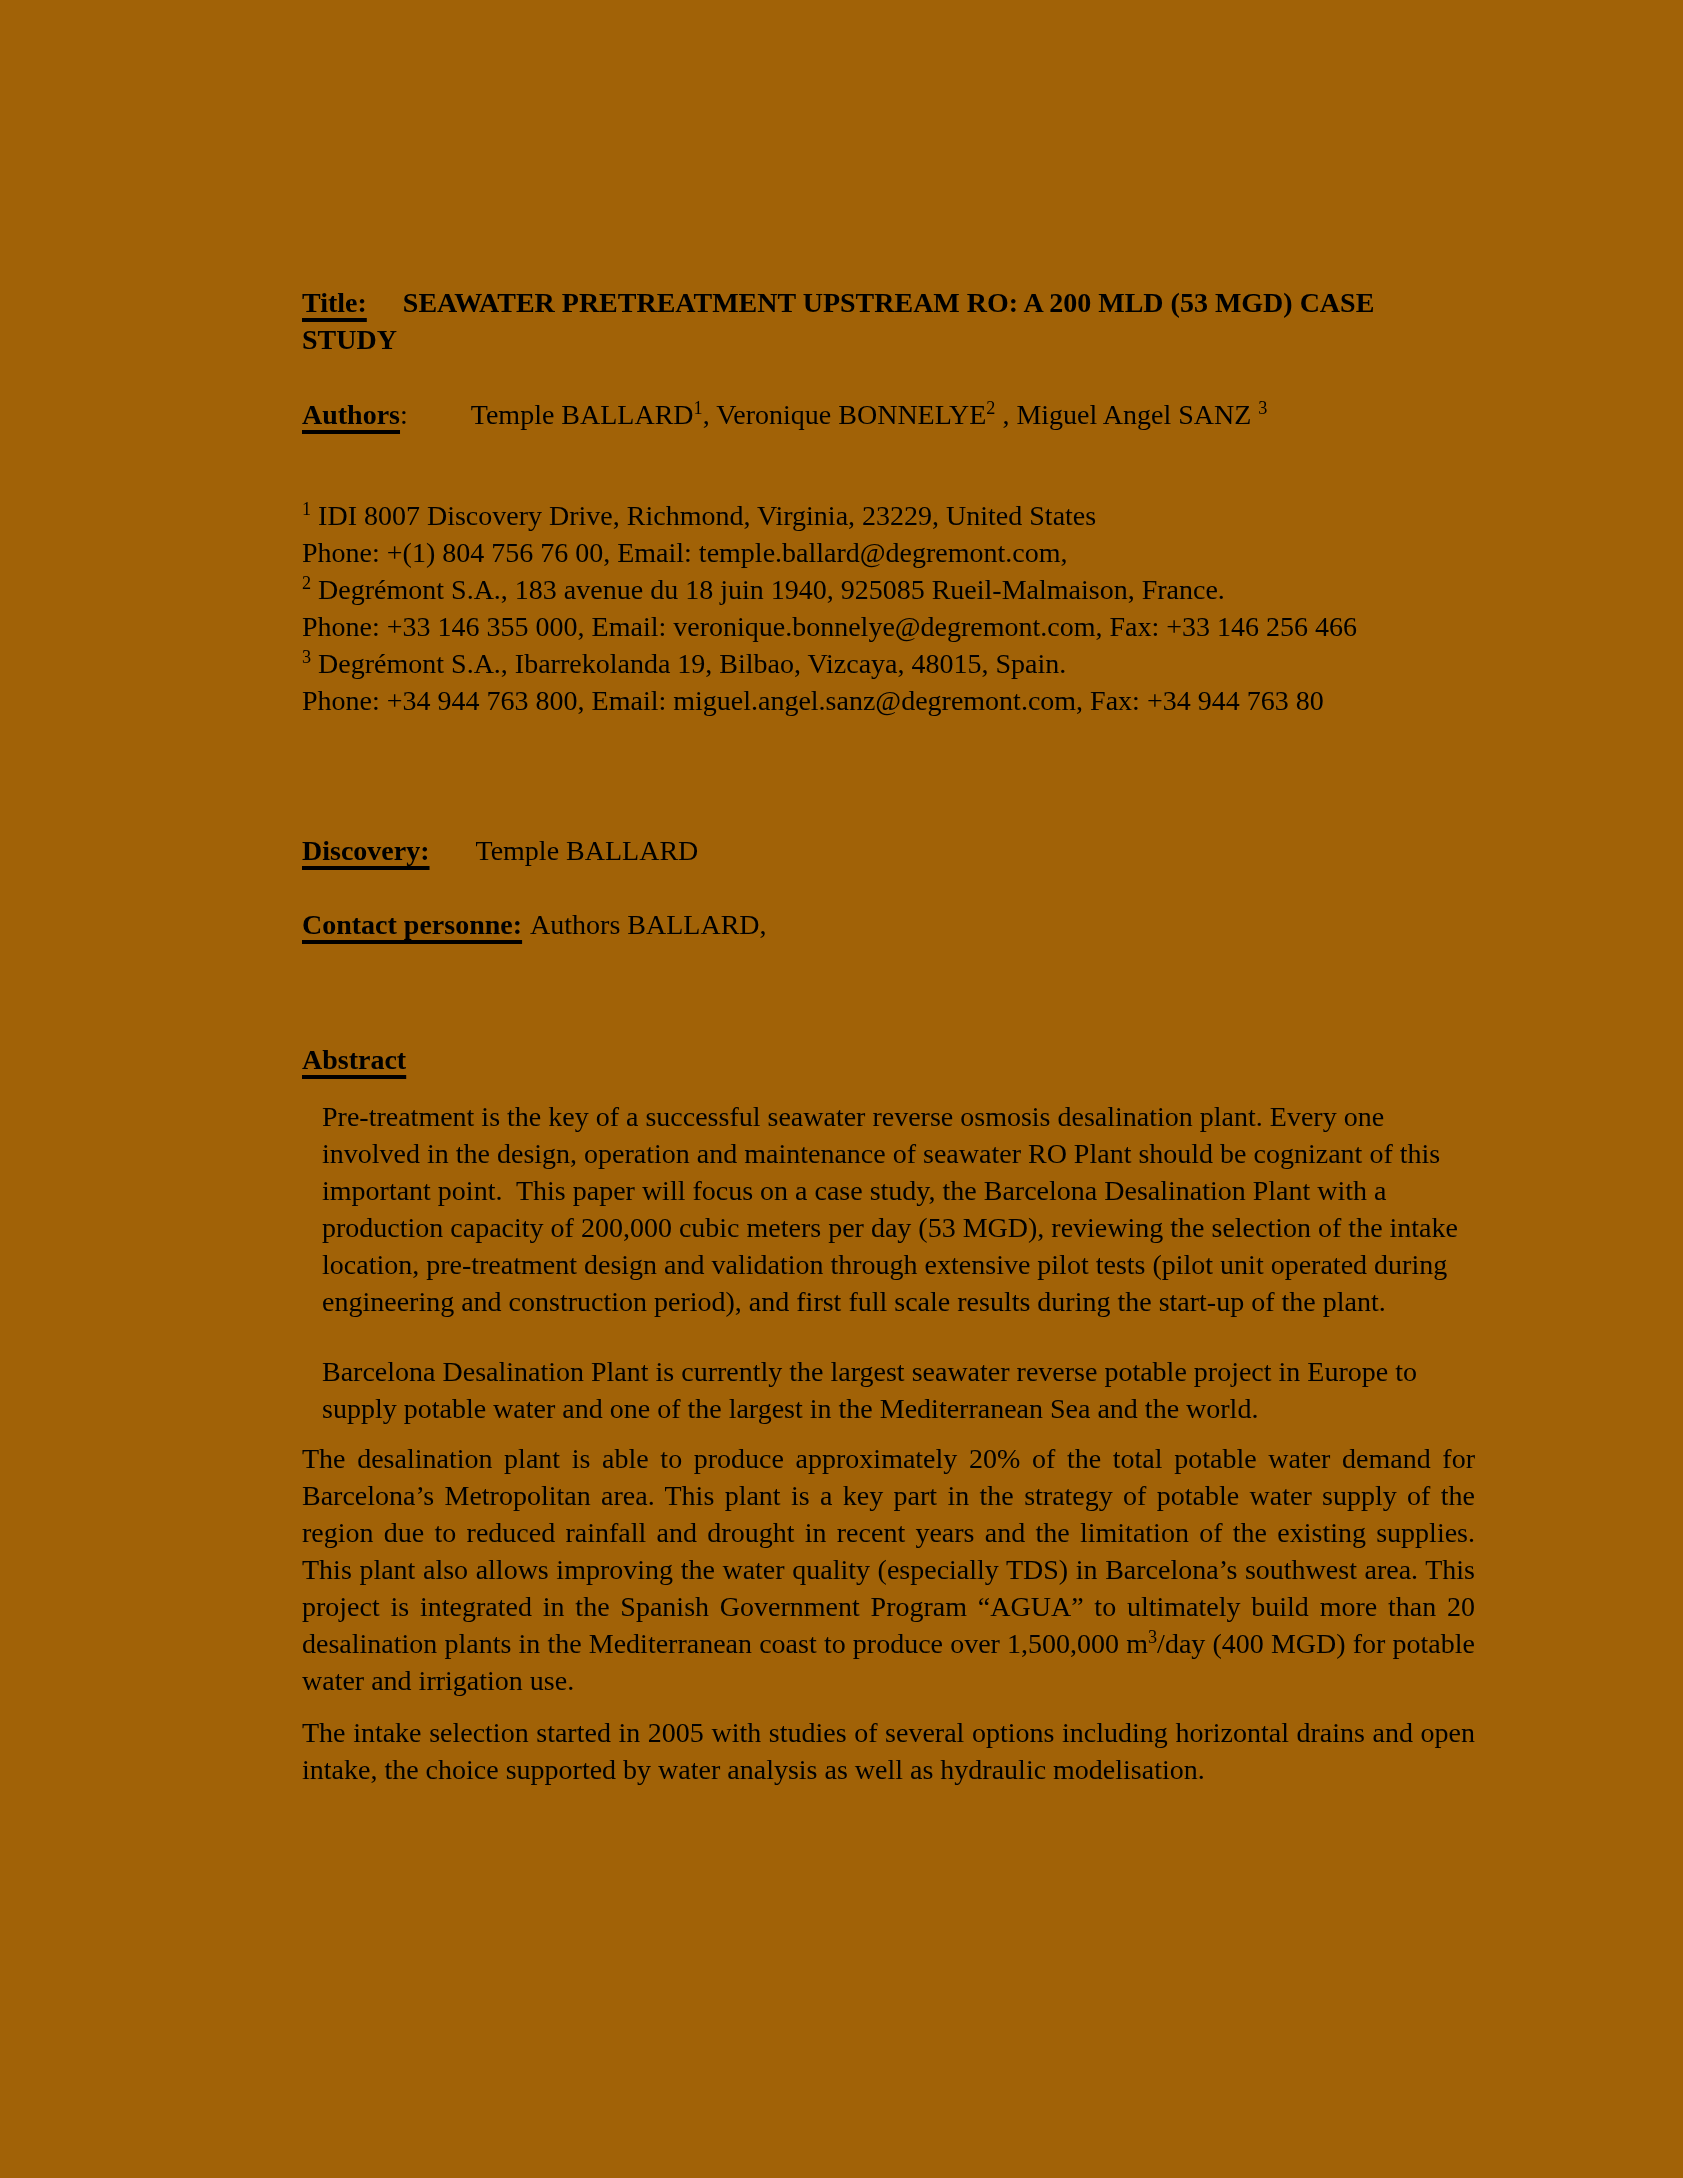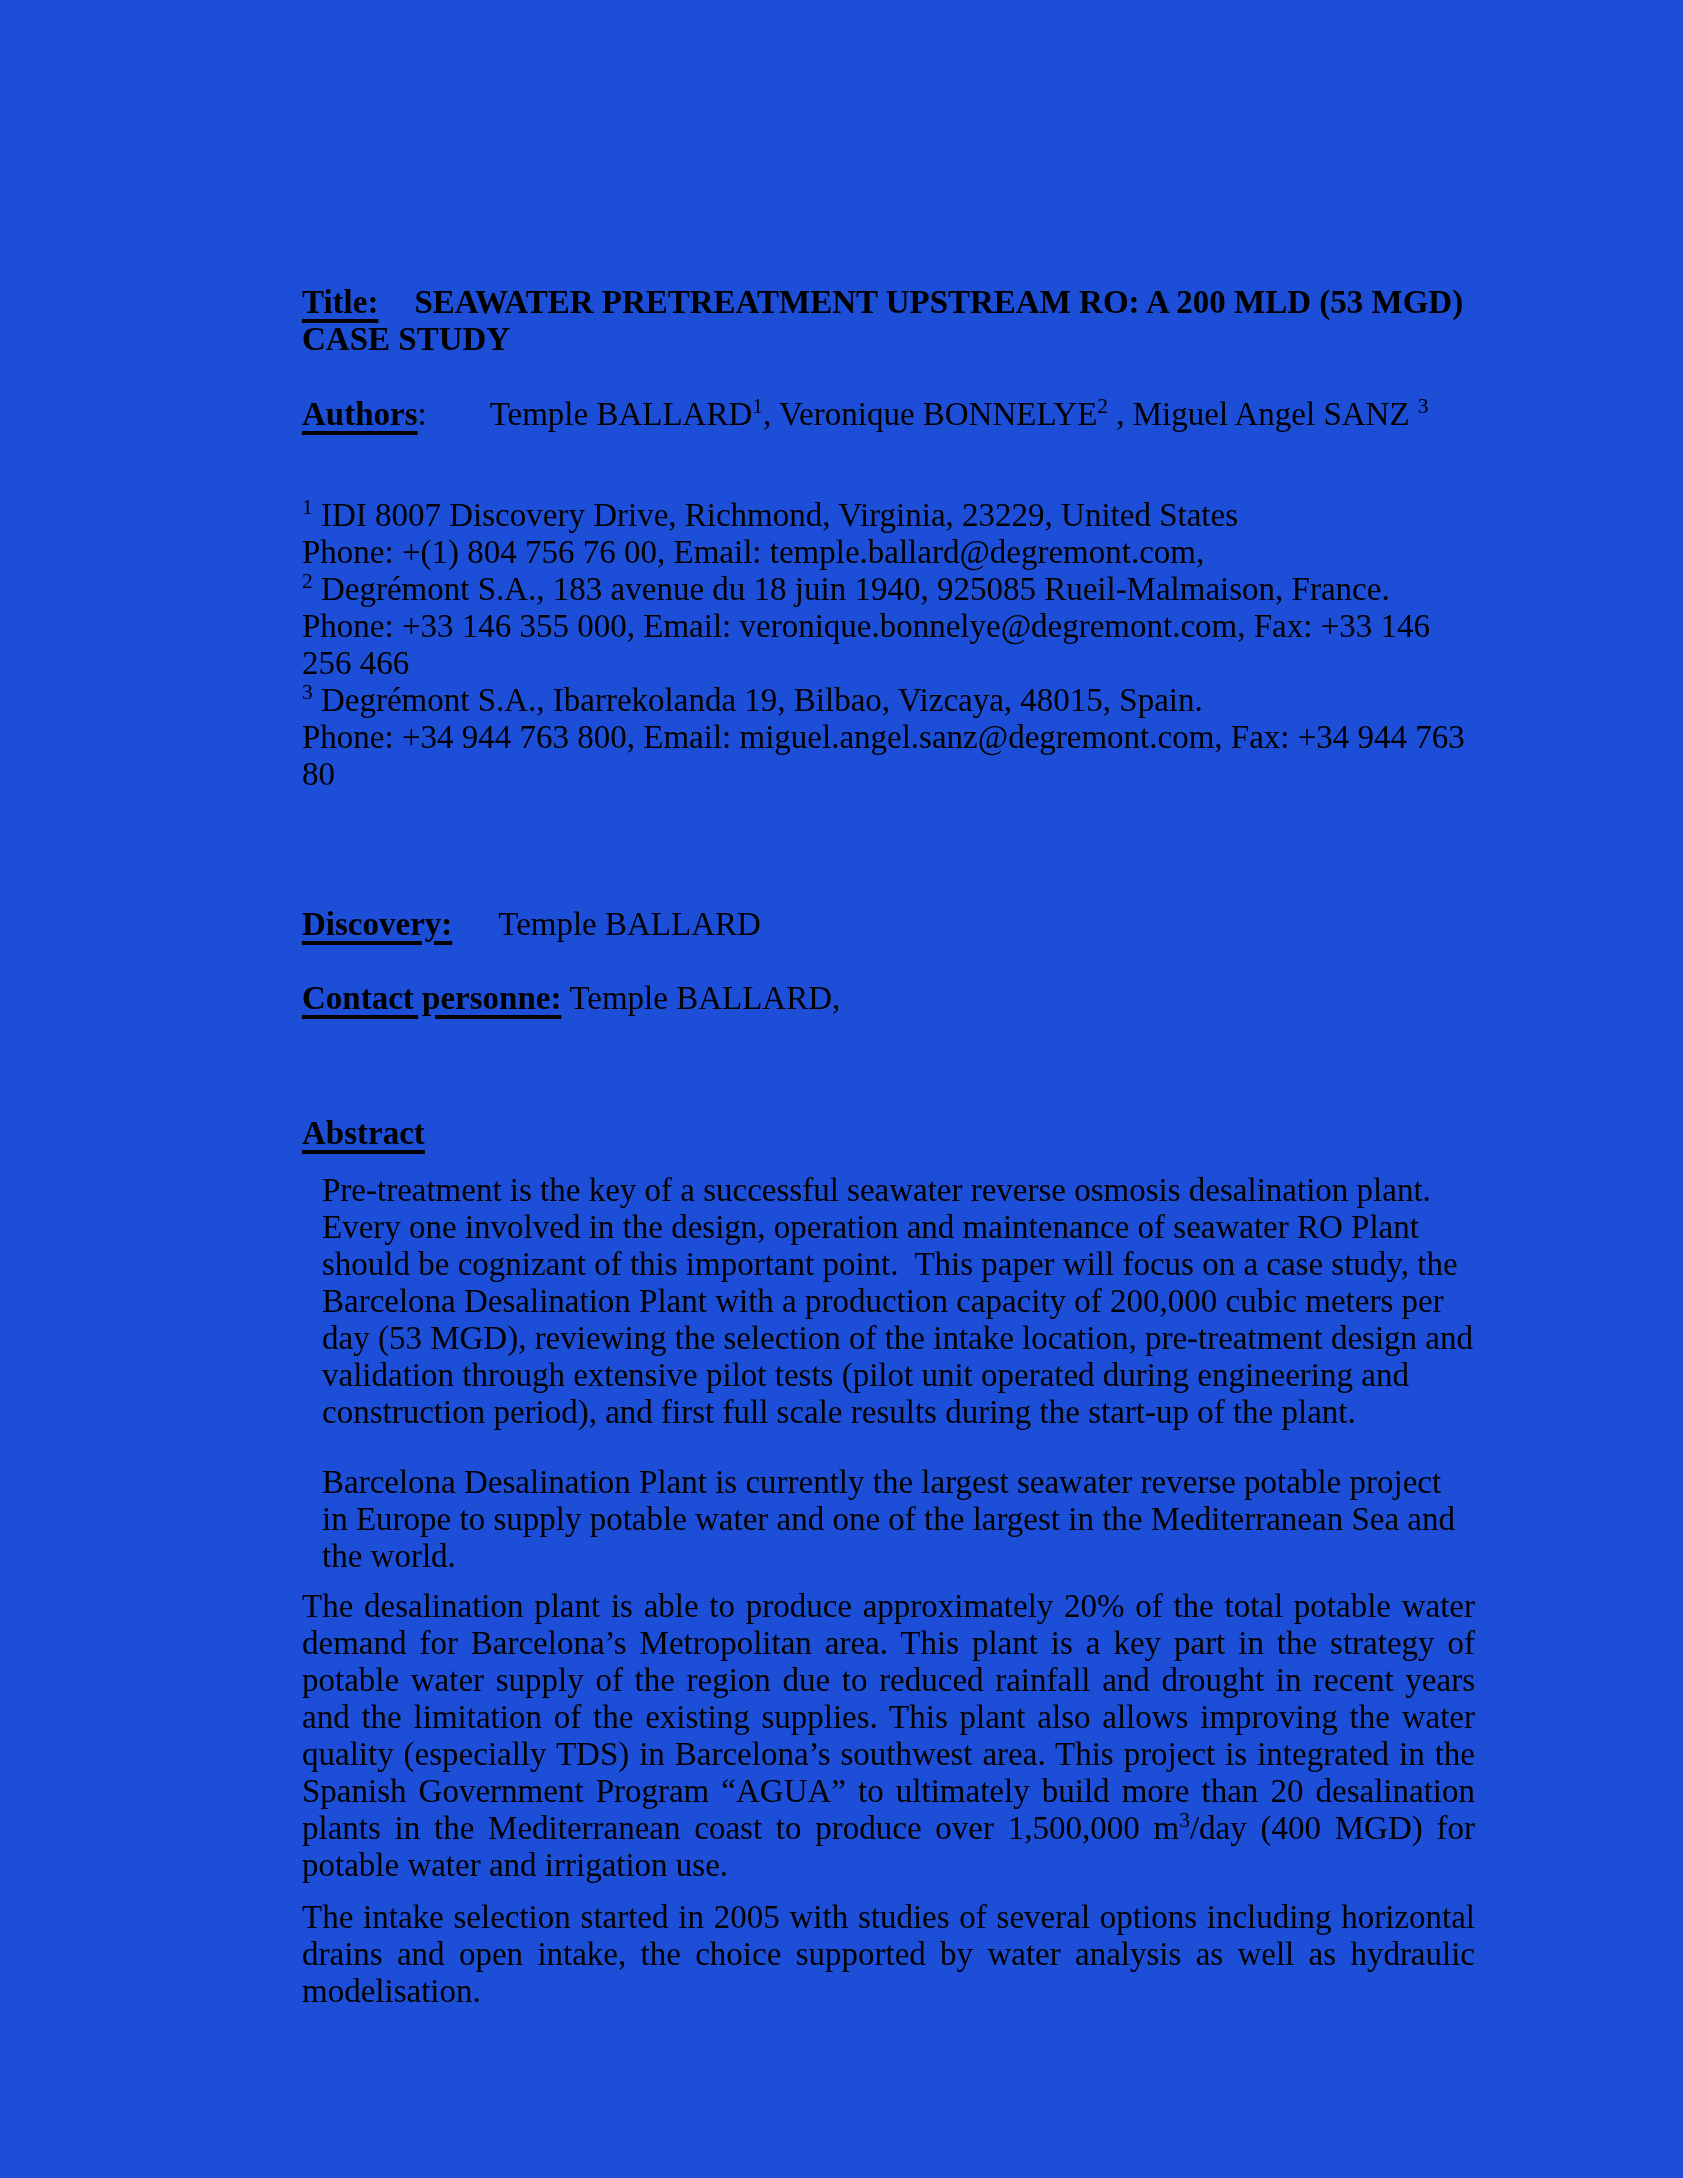--- a/index.html
+++ b/index.html
@@ -4,24 +4,24 @@
 <style>
   html, body {
     margin: 0;
     padding: 0;
     background: #ffffff;
   }
   .page {
     position: relative;
     width: 1683px;
     height: 2178px;
-    background: #1d4ed8;
+    background: #a16207;
     color: #000000;
     font-family: "Liberation Serif", "DejaVu Serif", serif;
-    font-size: 33px;
+    font-size: 28px;
     line-height: 37px;
     box-sizing: border-box;
     padding: 284px 208px 0 302px;
     overflow: hidden;
   }
   .bold { font-weight: 700; }
   .u-label {
     font-weight: 700;
     text-decoration: underline;
     text-decoration-thickness: 4px;
@@ -78,21 +78,21 @@
       <div class="affil-line">Phone: +33 146 355 000, Email: veronique.bonnelye@degremont.com, Fax: +33 146 256 466</div>
       <div class="affil-line"><sup>3</sup> Degrémont S.A., Ibarrekolanda 19, Bilbao, Vizcaya, 48015, Spain.</div>
       <div class="affil-line">Phone: +34 944 763 800, Email: miguel.angel.sanz@degremont.com, Fax: +34 944 763 80</div>
     </div>
 
   <div class="presenter-row">
     <span class="u-label">Discovery:</span><span class="tab-presenter"></span><span>Temple BALLARD</span>
   </div>
 
   <div class="contact-row">
-    <span class="u-label">Contact personne:</span><span class="tab-contact"></span><span>Temple BALLARD,</span>
+    <span class="u-label">Contact personne:</span><span class="tab-contact"></span><span>Authors BALLARD,</span>
   </div>
 
   <div class="abstract-heading">
     <span>Abstract</span>
   </div>
 
   <div>
       <p class="para align-left p1">Pre-treatment is the key of a successful seawater reverse osmosis desalination plant. Every one involved in the design, operation and maintenance of seawater RO Plant should be cognizant of this important point.&nbsp; This paper will focus on a case study, the Barcelona Desalination Plant with a production capacity of 200,000 cubic meters per day (53 MGD), reviewing the selection of the intake location, pre-treatment design and validation through extensive pilot tests (pilot unit operated during engineering and construction period), and first full scale results during the start-up of the plant.</p>
       <p class="para align-left p2">Barcelona Desalination Plant is currently the largest seawater reverse potable project in Europe to supply potable water and one of the largest in the Mediterranean Sea and the world.</p>
       <p class="para align-justify p3">The desalination plant is able to produce approximately 20% of the total potable water demand for Barcelona’s Metropolitan area. This plant is a key part in the strategy of potable water supply of the region due to reduced rainfall and drought in recent years and the limitation of the existing supplies. This plant also allows improving the water quality (especially TDS) in Barcelona’s southwest area. This project is integrated in the Spanish Government Program “AGUA” to ultimately build more than 20 desalination plants in the Mediterranean coast to produce over 1,500,000 m<sup>3</sup>/day (400 MGD) for potable water and irrigation use.</p>

